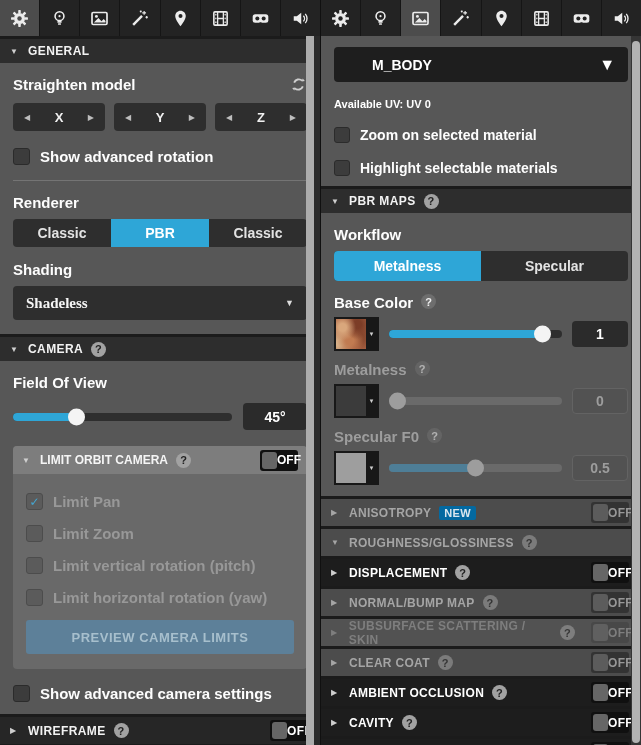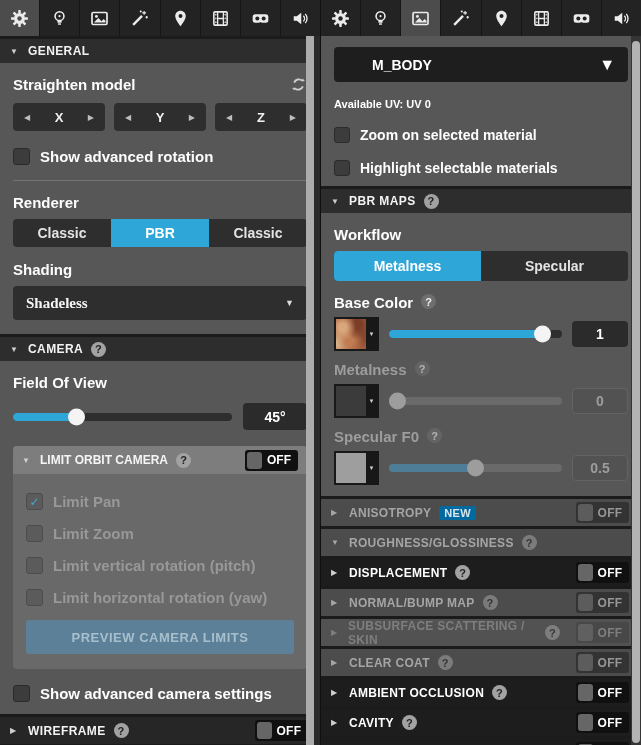--- a/index.html
+++ b/index.html
@@ -27,21 +27,21 @@
   .sec-head.tall { height:27px; background:#262626; }
   .arrow { font-size:8px; color:#cfcfcf; width:10px; display:inline-block; }
   .spacer { flex:1; }
 
   .help { width:15px; height:15px; border-radius:50%; display:inline-flex; align-items:center;
           justify-content:center; font-size:11px; font-weight:700; flex:none; cursor:pointer; }
   .help.on-dark { background:#a2a2a2; color:#222; }
   .help.on-body { background:#6e6e6e; color:#efefef; }
 
   
-  .toggle { width:53px; height:21px; background:#101010; border-radius:3px; display:flex;
+  .toggle { width:38px; height:21px; background:#101010; border-radius:3px; display:flex;
             align-items:center; padding:2px; flex:none; cursor:pointer; }
   .knob { width:15px; height:17px; background:#666; border-radius:3px; flex:none; }
   .tlabel { flex:1; text-align:center; font-size:12px; font-weight:700; color:#fff; }
 
   
   .body { background:#575757; padding:13px 13px 14px; color:#fff; }
   .lbl { font-size:15px; font-weight:600; color:#fdfdfd; }
   .lbl.dis { color:#9d9d9d; }
   .lblrow { display:flex; align-items:flex-start; gap:8px; }
 

